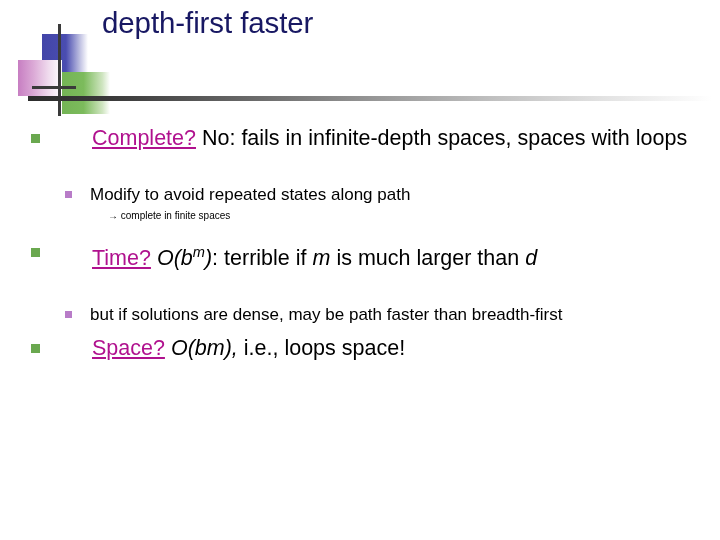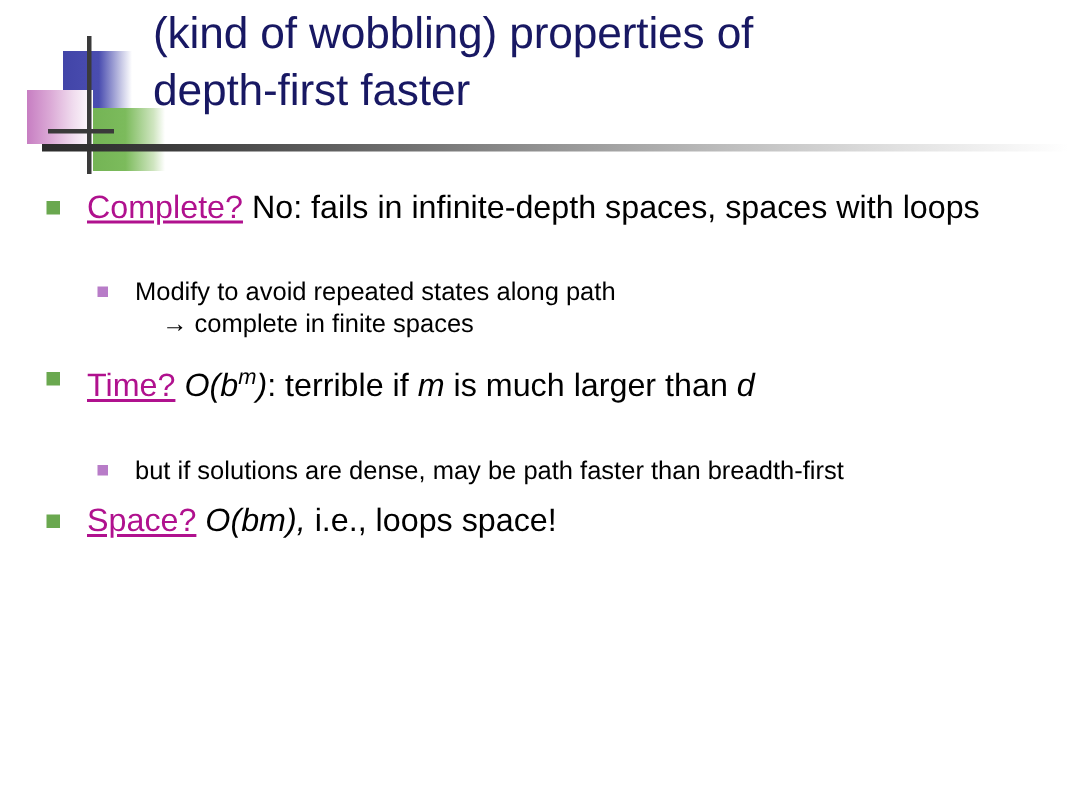--- a/index.html
+++ b/index.html
@@ -96,21 +96,21 @@
   
   .body {
     position: absolute;
     left: 0;
     top: 124px;
     width: 720px;
   }
 
   .l1 {
     position: relative;
-    padding-left: 58px;
+    padding-left: 92px;
     color: #000000;
     font-size: 21.5px;
     line-height: 28px;
     margin-bottom: 2px;
   }
   .l1 .bullet {
     position: absolute;
     left: 31px;
     top: 10px;
     width: 9px;
@@ -132,21 +132,21 @@
     top: 8px;
     width: 7px;
     height: 7px;
     background: #b87cc8;
   }
 
   .l3 {
     position: relative;
     padding-left: 108px;
     color: #000000;
-    font-size: 17px;
+    font-size: 10px;
     line-height: 20px;
   }
 
   .link {
     color: #b0118e;
     text-decoration: underline;
   }
   .ital { font-style: italic; }
   .ital sup { font-size: 0.68em; font-style: italic; }
 
@@ -161,21 +161,20 @@
 
   <div class="logo">
     <div class="sq-blue"></div>
     <div class="sq-green"></div>
     <div class="sq-pink"></div>
     <div class="v-line"></div>
     <div class="h-line-short"></div>
   </div>
 
   <div class="title">
-    <div>(kind of wobbling) properties of</div>
     <div>depth-first faster</div>
   </div>
 
   <div class="rule"></div>
 
   <div class="body">
 
     <div class="l1">
       <span class="bullet"></span>
       <span class="link">Complete?</span><span> No: fails in infinite-depth spaces, spaces with loops</span>

